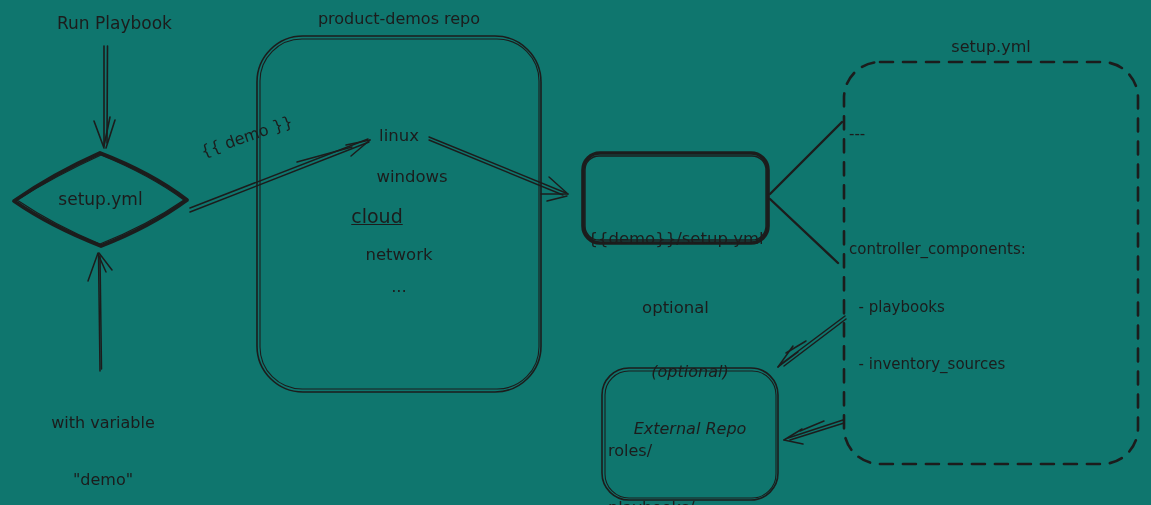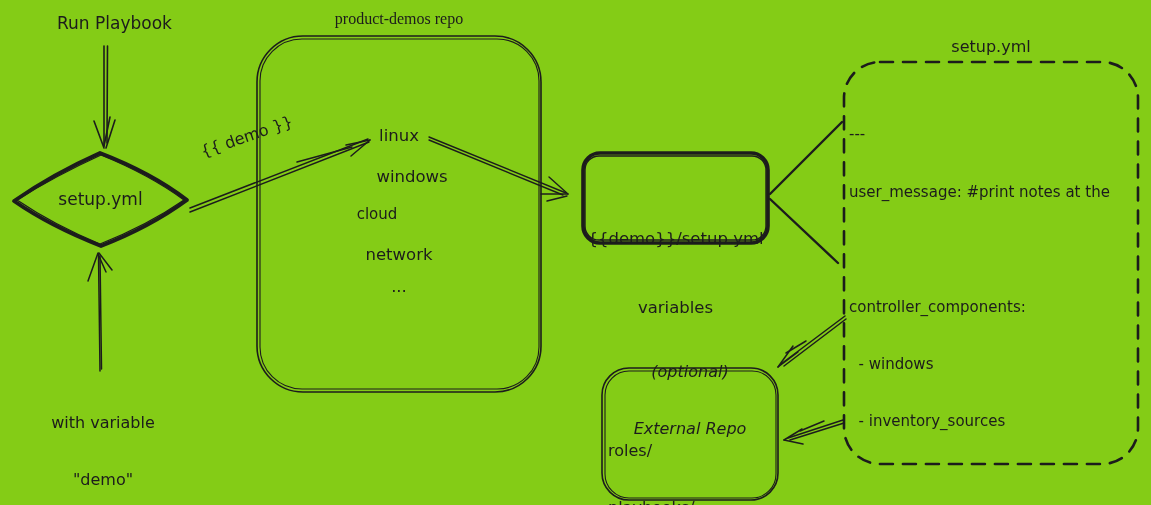--- a/index.html
+++ b/index.html
@@ -1,17 +1,17 @@
 <!DOCTYPE html>
 <html><head>
 <meta charset="utf-8">
 <style>
   html,body{margin:0;padding:0;background:#ffffff;}
   .canvas{
-    position:relative;width:1151px;height:505px;background:#84cc16;
+    position:relative;width:1151px;height:505px;background:#0f766e;
     font-family:"DejaVu Sans",sans-serif;color:#1c1c1c;overflow:hidden;
   }
   .shapes{position:absolute;left:0;top:0;}
   .shapes line,.shapes path,.shapes rect{stroke:#1c1c1c;fill:none;stroke-linecap:round;stroke-linejoin:round;}
   .txt{position:absolute;white-space:pre;line-height:1.2;}
   .center{text-align:center;}
   .yaml-line{min-height:19px;line-height:19px;white-space:pre;font-size:15px;}
   .rot{transform:rotate(-19deg);transform-origin:0 0;}
 </style>
 </head>
@@ -103,41 +103,40 @@
 
   <div class="txt center" style="left:14px;top:189px;width:173px;font-size:17px;">setup.yml</div>
 
   <div class="txt center" style="left:38px;top:375px;width:130px;font-size:16px;line-height:19px;">
     <div>with variable</div>
     <div>"demo"</div>
   </div>
 
   <div class="txt rot" style="left:198px;top:143px;font-size:16px;">{{ demo }}</div>
 
-  <div class="txt center" style="left:257px;top:9px;width:284px;font-size:16px;font-family:Liberation Serif, serif;">product-demos repo</div>
+  <div class="txt center" style="left:257px;top:9px;width:284px;font-size:16px;">product-demos repo</div>
 
   <div class="txt center" style="left:257px;top:126px;width:284px;font-size:16.5px;">linux</div>
   <div class="txt center" style="left:270px;top:167px;width:284px;font-size:16.5px;">windows</div>
-  <div class="txt center" style="left:257px;top:205px;width:240px;font-size:15px;">cloud</div>
+  <div class="txt center" style="left:257px;top:205px;width:240px;font-size:19px;text-decoration:underline;">cloud</div>
   <div class="txt center" style="left:257px;top:245px;width:284px;font-size:16.5px;">network</div>
   <div class="txt center" style="left:257px;top:277px;width:284px;font-size:16.5px;">...</div>
 
   <div class="txt center" style="left:583px;top:181px;width:185px;font-size:16.5px;line-height:23px;">
     <div>{{demo}}/setup.yml</div>
-    <div>variables</div>
+    <div>optional</div>
   </div>
 
   <div class="txt center" style="left:844px;top:37px;width:294px;font-size:16px;">setup.yml</div>
 
   <div class="txt" style="left:849px;top:87px;width:286px;">
     <div class="yaml-line">---</div>
-    <div class="yaml-line">user_message: #print notes at the</div>
     <div class="yaml-line"></div>
     <div class="yaml-line">controller_components:</div>
-    <div class="yaml-line">  - windows</div>
+    <div class="yaml-line">  - playbooks</div>
     <div class="yaml-line">  - inventory_sources</div>
     
     
     
     
     
     
     
     
     

